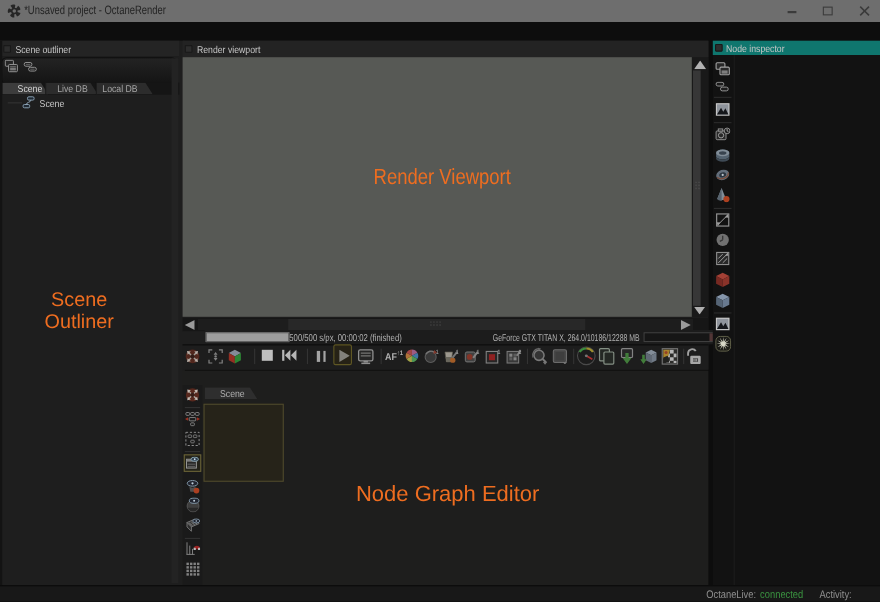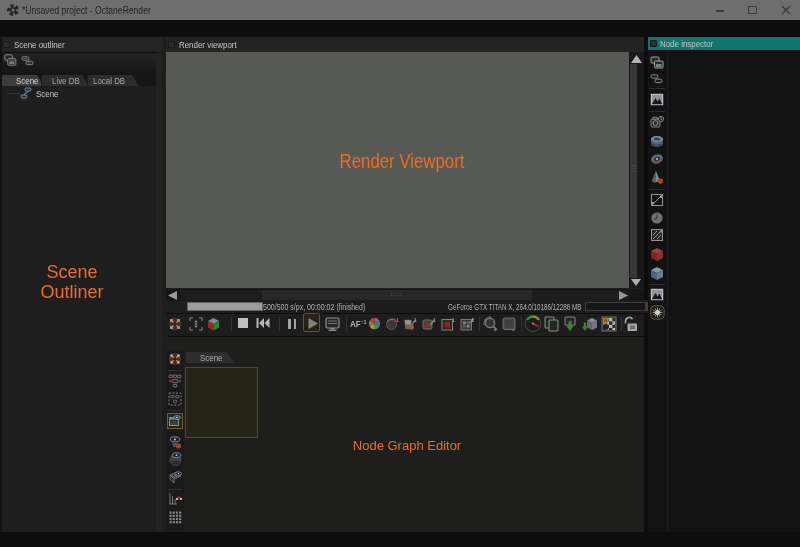--- a/index.html
+++ b/index.html
@@ -427,21 +427,21 @@
             <rect x="6.9" y="10.1" width="2.2" height="2.2"></rect>
             <rect x="10.1" y="10.1" width="2.2" height="2.2"></rect>
         </g>
       </svg>
     </div>
     <div class="abs" style="left:20px;top:15px;width:48px;height:11px;background:#2e2e2e;clip-path:polygon(0 0,41px 0,48px 11px,0 11px);"></div>
     <div class="t9" style="left:34px;top:16px;color:#b0b0b0;">Scene</div>
     <div class="abs" style="left:19px;top:30px;width:73px;height:71px;background:#262319;border:1px solid #4f4a2c;"></div>
   </div>
 
-  <div class="olabel" style="left:307px;top:438px;width:200px;font-size:13px;">Node Graph Editor</div>
+  <div class="olabel" style="left:307px;top:438px;width:200px;font-size:20px;">Node Graph Editor</div>
 
   <div class="abs" style="left:648px;top:37px;width:152px;height:495px;background:#121212;">
     <div class="abs" style="left:0;top:0;width:164px;height:13px;background:#0f766e;">
       <div class="chk" style="left:2px;top:3px;"></div>
       <div class="t9" style="left:12px;top:2px;">Node inspector</div>
     </div>
     <div class="abs" id="ni-strip" style="left:0;top:13px;width:20px;height:482px;opacity:0.92;">
       <div class="abs" style="left:19px;top:0;width:1px;height:482px;background:#1d1d1d;"></div>
       <svg class="abs" style="left:2px;top:6px;" width="14" height="13" viewBox="0 0 14 13">
         <rect x="1" y="1" width="8" height="6" rx="1" fill="#2a2a2a" stroke="#b0b0b0" stroke-width="1"></rect>
@@ -522,14 +522,19 @@
         <path d="M1.8,11.2 L5.5,5 L7.5,8.5 L9.5,5.5 L12.2,11.2 Z" fill="#16181c"></path>
       </svg>
       <svg class="abs" style="left:2px;top:255px;" width="15" height="15" viewBox="0 0 15 15">
         <rect x="0.8" y="0.8" width="13.4" height="13.4" rx="4" fill="#1c1c18" stroke="#6a6a50" stroke-width="0.9"></rect>
         <polygon fill="#e8e8d8" points="7.50,1.30 7.99,5.66 10.60,2.13 8.84,6.16 12.87,4.40 9.34,7.01 13.70,7.50 9.34,7.99 12.87,10.60 8.84,8.84 10.60,12.87 7.99,9.34 7.50,13.70 7.01,9.34 4.40,12.87 6.16,8.84 2.13,10.60 5.66,7.99 1.30,7.50 5.66,7.01 2.13,4.40 6.16,6.16 4.40,2.13 7.01,5.66"></polygon>
       </svg>
     </div>
   </div>
 
 
+  <div class="abs" style="left:0;top:532px;width:800px;height:15px;background:#181818;border-top:1px solid #0a0a0a;">
+    <div class="abs" style="left:642px;top:3px;font-size:10px;color:#909090;transform:scaleX(0.85);transform-origin:0 0;white-space:nowrap;">OctaneLive:</div>
+    <div class="abs" style="left:691px;top:3px;font-size:10px;color:#3a9440;transform:scaleX(0.85);transform-origin:0 0;white-space:nowrap;">connected</div>
+    <div class="abs" style="left:745px;top:3px;font-size:10px;color:#909090;transform:scaleX(0.85);transform-origin:0 0;white-space:nowrap;">Activity:</div>
+  </div>
 
 </div>
 
 </body></html>

